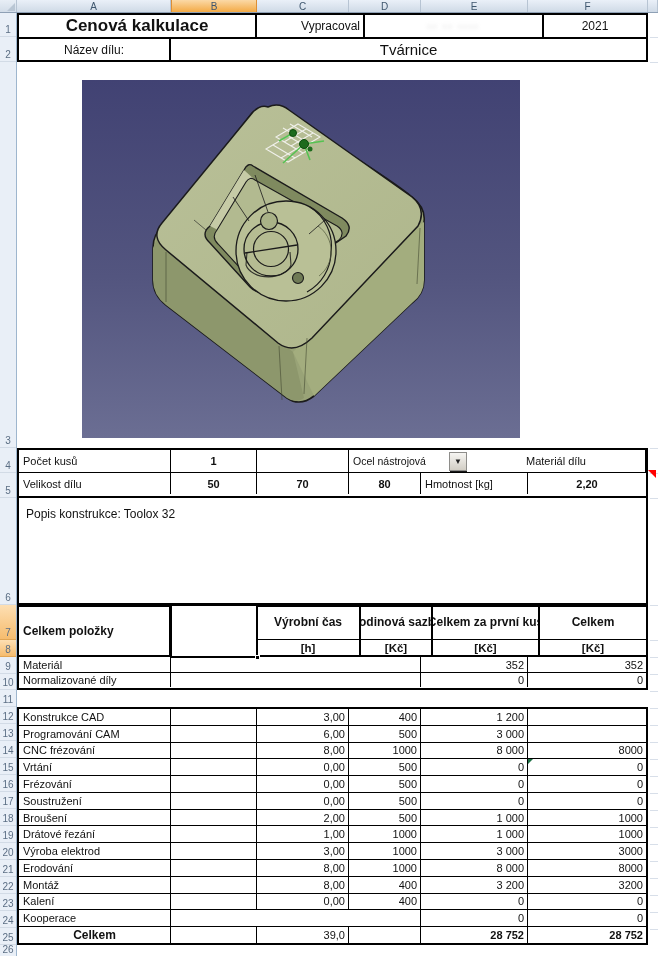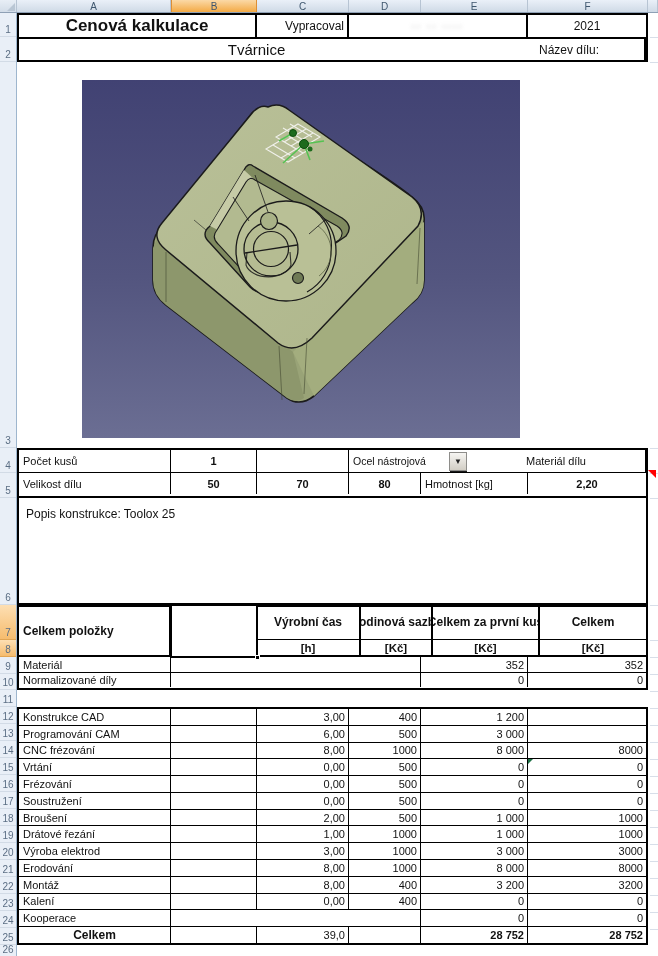--- a/index.html
+++ b/index.html
@@ -103,29 +103,29 @@
   <div class="gline" style="top:62px"></div>
   <div class="gline" style="top:448px"></div>
   <div class="gline" style="top:473px"></div>
   <div class="gline" style="top:498px"></div>
   <div class="gline" style="top:605px"></div>
   <div class="gstrip"></div>
 
   <div class="blk" style="top:13px;height:49px">
     <div class="frow hb2" style="height:24px">
       <div class="cell ctr vr2 t-title" style="width:238px">Cenová kalkulace</div>
-      <div class="cell rgt vr2 t-mid" style="width:92px">Vypracoval</div>
+      <div class="cell rgt vr2 t-mid" style="width:108px">Vypracoval</div>
       <div class="cell ctr vr2" style="width:179px">
           <span class="blurname">·· ·· ····</span>
         </div>
       <div class="cell ctr t-mid" style="flex:1">2021</div>
     </div>
     <div class="frow" style="height:21px">
+      <div class="cell ctr vr2 t-mid" style="width:152px">Název dílu:</div>
       <div class="cell ctr t-part" style="flex:1">Tvárnice</div>
-      <div class="cell ctr vr2 t-mid" style="width:152px">Název dílu:</div>
     </div>
   </div>
 
   <div class="imgwrap">
     <svg width="438" height="358" viewBox="0 0 438 358" xmlns="http://www.w3.org/2000/svg">
       <defs>
         <linearGradient id="bg" x1="0" y1="0" x2="0" y2="1">
           <stop offset="0" stop-color="#414273"></stop>
             <stop offset="0.55" stop-color="#53557f"></stop>
             <stop offset="1" stop-color="#6b6e93"></stop>
@@ -197,21 +197,21 @@
       <div class="cell ctr vr1 bold" style="width:92px">70</div>
       <div class="cell ctr vr1 bold" style="width:72px">80</div>
       <div class="cell lft vr1" style="width:107px">Hmotnost [kg]</div>
       <div class="cell ctr bold" style="flex:1">2,20</div>
     </div>
   </div>
 
   <div class="redtri"></div>
 
   <div class="blk" style="top:498px;height:107px;border-top:none">
-    <div class="cell note" style="height:100%">Popis konstrukce: Toolox 25</div>
+    <div class="cell note" style="height:100%">Popis konstrukce: Toolox 32</div>
   </div>
 
   <div class="blk" style="top:605px;height:52px">
     <div class="frow" style="height:100%">
       <div class="cell lft vr2 bold" style="width:152px;font-size:12px">Celkem položky</div>
       <div class="cell vr2" style="width:86px"></div>
       <div style="width:104px;display:flex;flex-direction:column" class="vr2">
         <div class="cell ctr hb1 hdr2" style="flex:1">Výrobní čas</div>
         <div class="cell ctr bold" style="height:15px;font-size:11.5px">[h]</div>
       </div>

